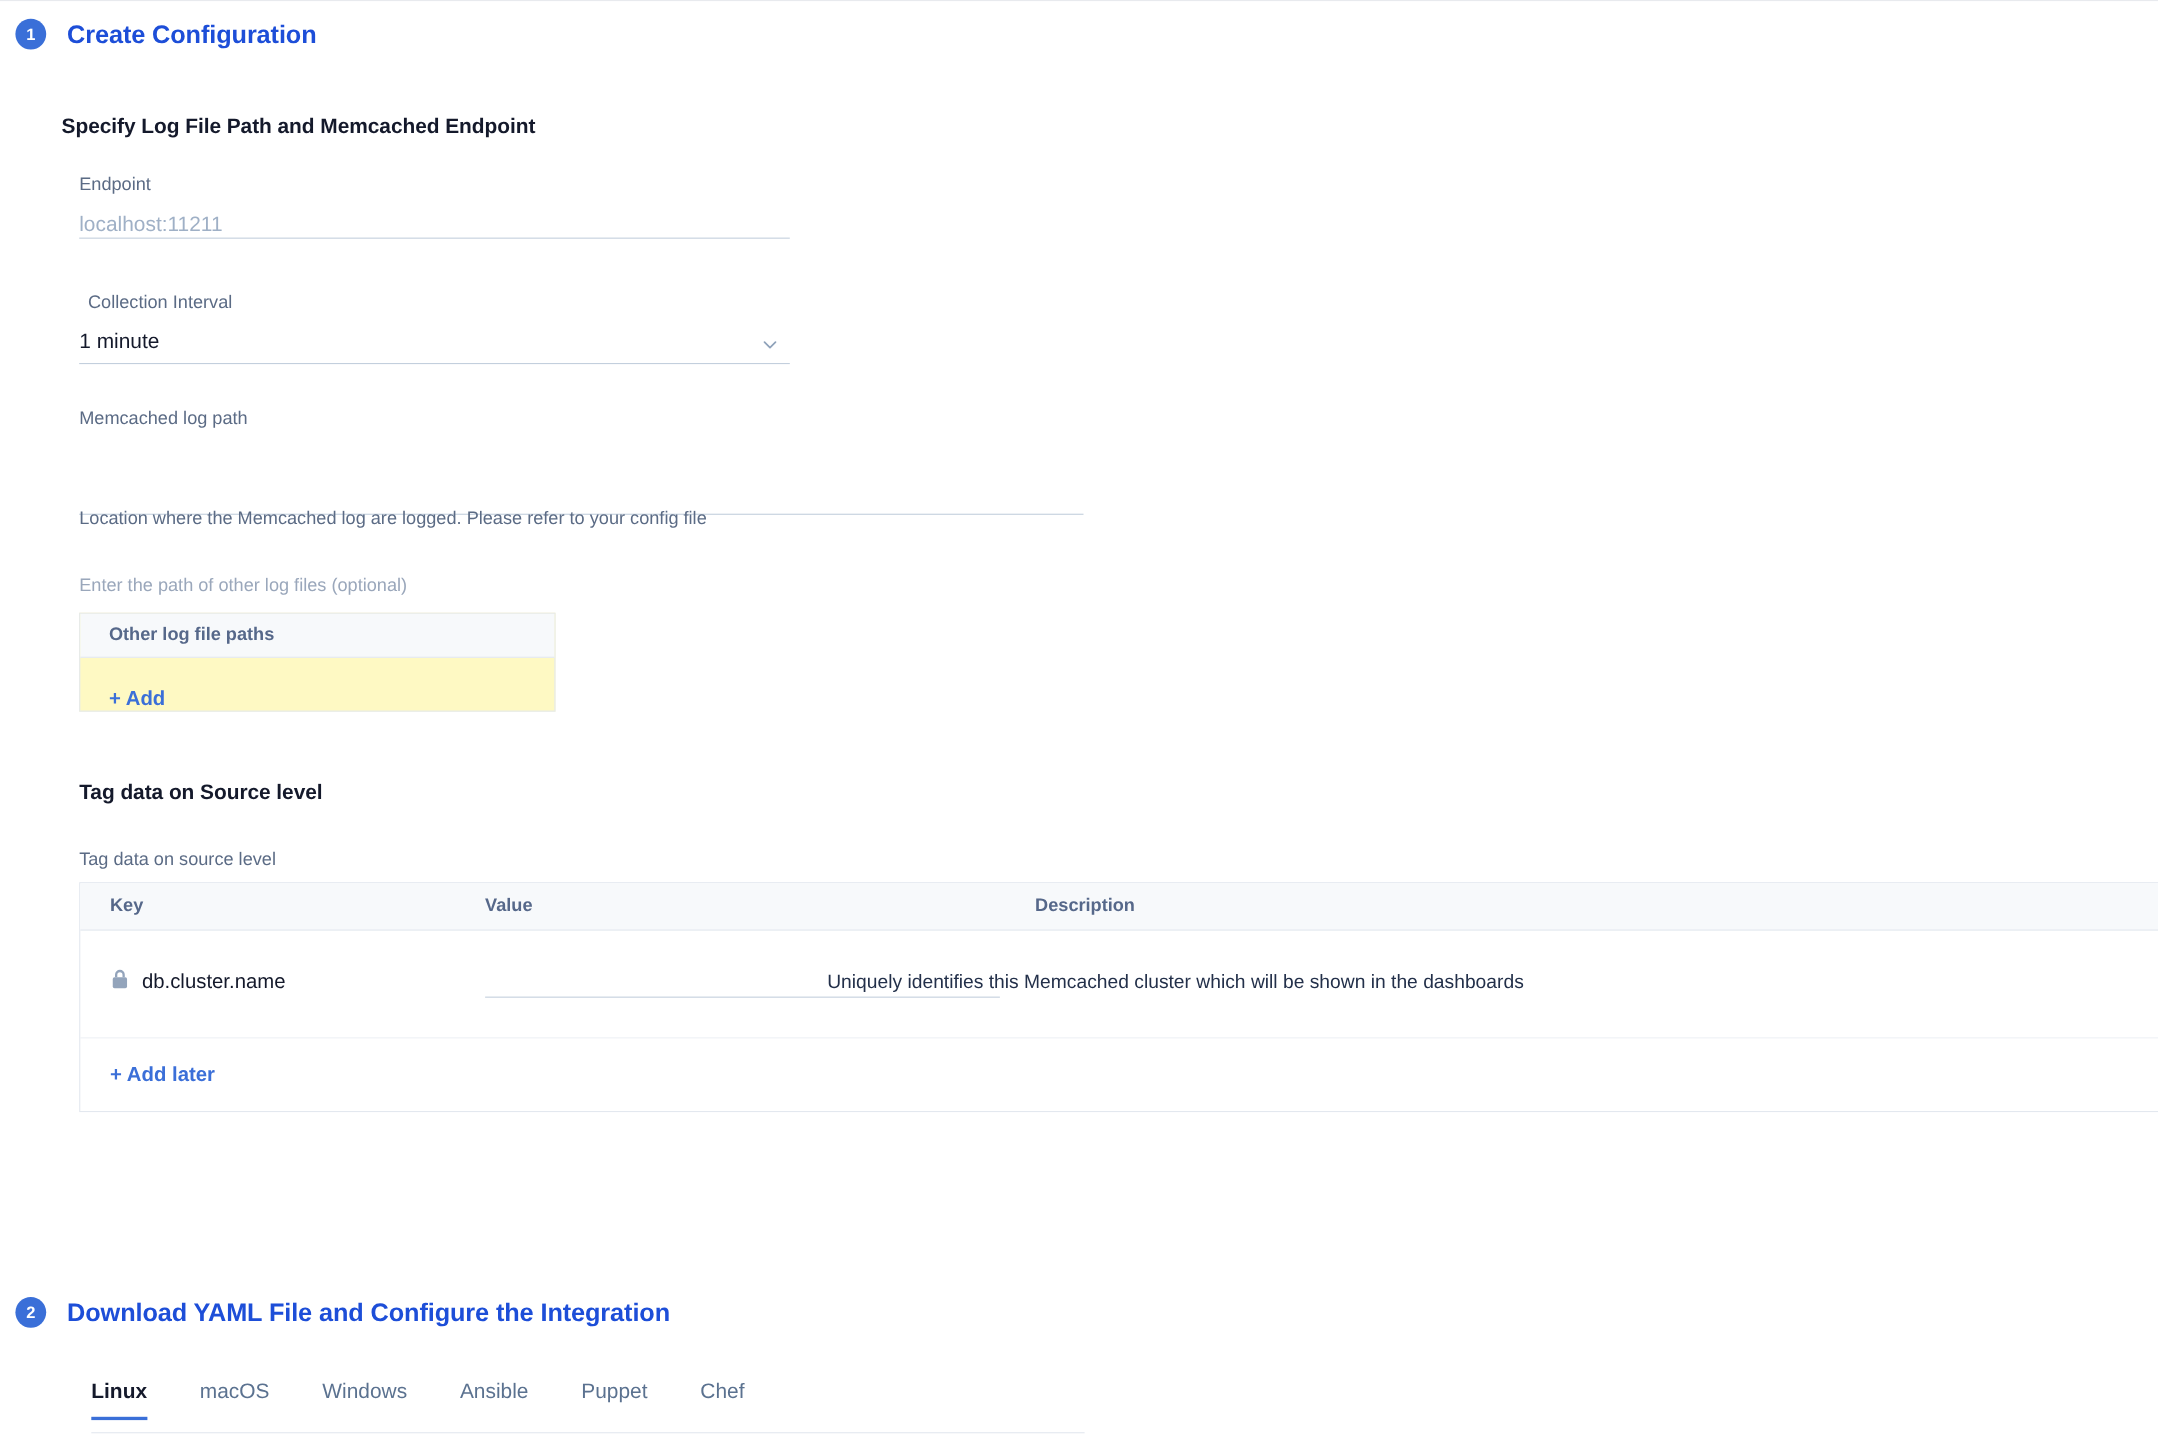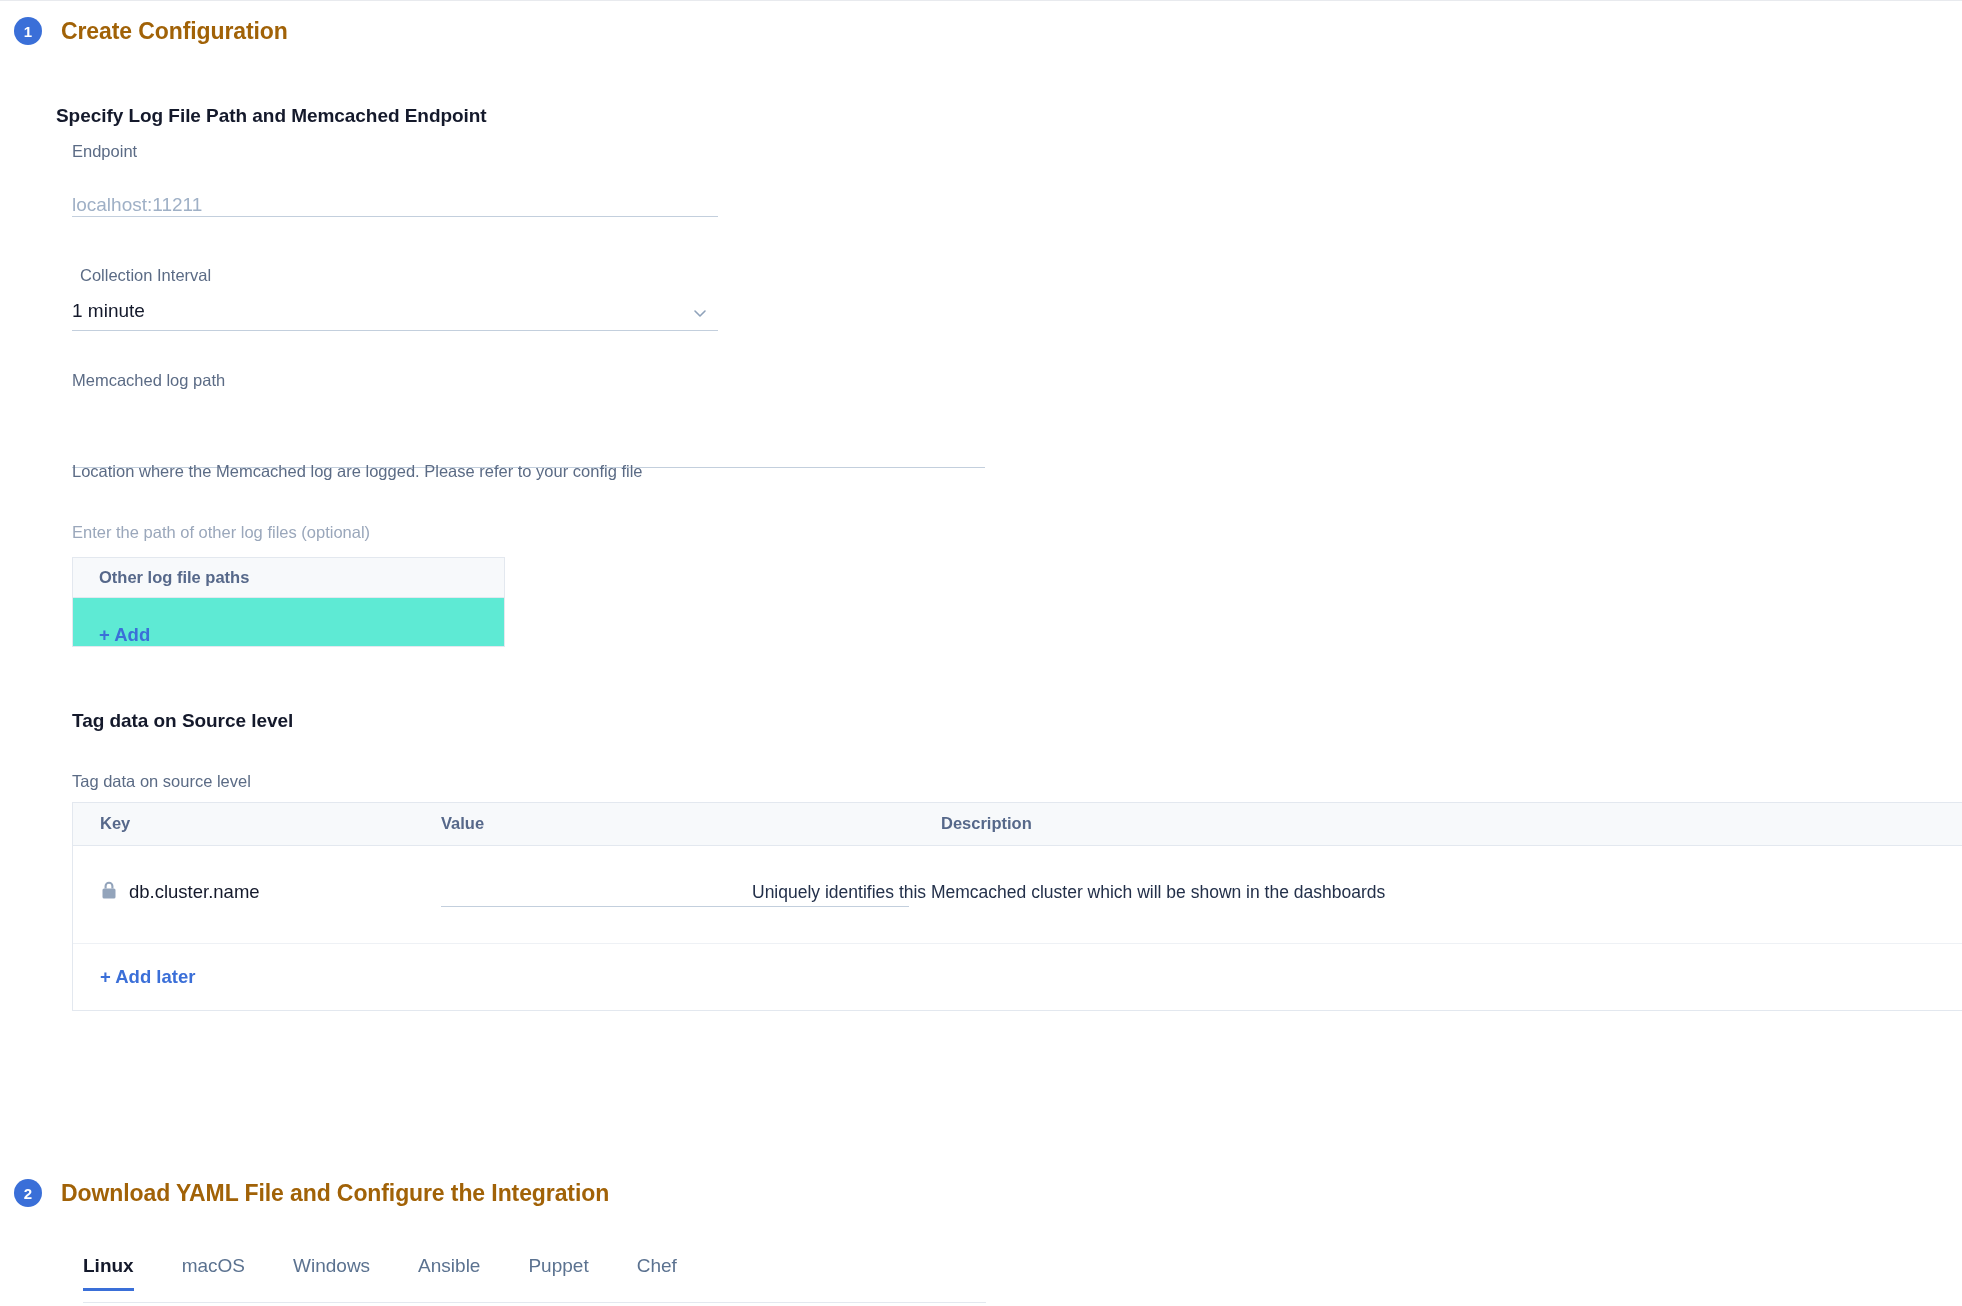--- a/index.html
+++ b/index.html
@@ -45,21 +45,21 @@
     font-weight: 700;
     display: flex;
     align-items: center;
     justify-content: center;
     flex: 0 0 auto;
     line-height: 1;
   }
   .step-title {
     font-size: 23px;
     font-weight: 700;
-    color: #a16207;
+    color: #1d4ed8;
     letter-spacing: -0.1px;
     white-space: nowrap;
   }
 
   
   .section-heading {
     position: absolute;
     font-size: 19px;
     font-weight: 700;
     color: #14192b;
@@ -136,21 +136,21 @@
     pointer-events: none;
     color: #8fa2ba;
     display: block;
   }
 
   
   .olf-box {
     position: absolute;
     border: 1px solid #e3e8ef;
     box-sizing: border-box;
-    background: #5eead4;
+    background: #fef9c3;
   }
   .olf-head {
     height: 40px;
     background: #f7f9fb;
     border-bottom: 1px solid #e3e8ef;
     display: flex;
     align-items: center;
     padding-left: 26px;
     box-sizing: border-box;
   }
@@ -284,21 +284,21 @@
 
   <div class="top-divider"></div>
 
   <div class="step-header" style="left:14px; top:17px;">
     <div class="step-badge">1</div>
     <div class="step-title">Create Configuration</div>
   </div>
 
   <div class="section-heading" style="left:56px; top:105px;">Specify Log File Path and Memcached Endpoint</div>
 
-  <div class="field-label" style="left:72px; top:142px;">Endpoint</div>
+  <div class="field-label" style="left:72px; top:159px;">Endpoint</div>
   <input class="uinput" type="text" style="left: 72px; top: 194px; width: 646px;" placeholder="localhost:11211">
 
   <div class="field-label" style="left:80px; top:266px;">Collection Interval</div>
   <div class="uselect-wrap" style="left:72px; top:300px; width:646px;">
     <select class="uselect"><option value="1 minute">1 minute</option><option value="5 minutes">5 minutes</option><option value="10 minutes">10 minutes</option><option value="15 minutes">15 minutes</option><option value="30 minutes">30 minutes</option><option value="1 hour">1 hour</option></select>
     <span class="chevron">
       <svg width="20" height="20" viewBox="0 0 20 20" fill="none">
         <path d="M5 8 L10 13 L15 8" stroke="currentColor" stroke-width="1.6" stroke-linecap="round" stroke-linejoin="round"></path>
       </svg>
     </span>

